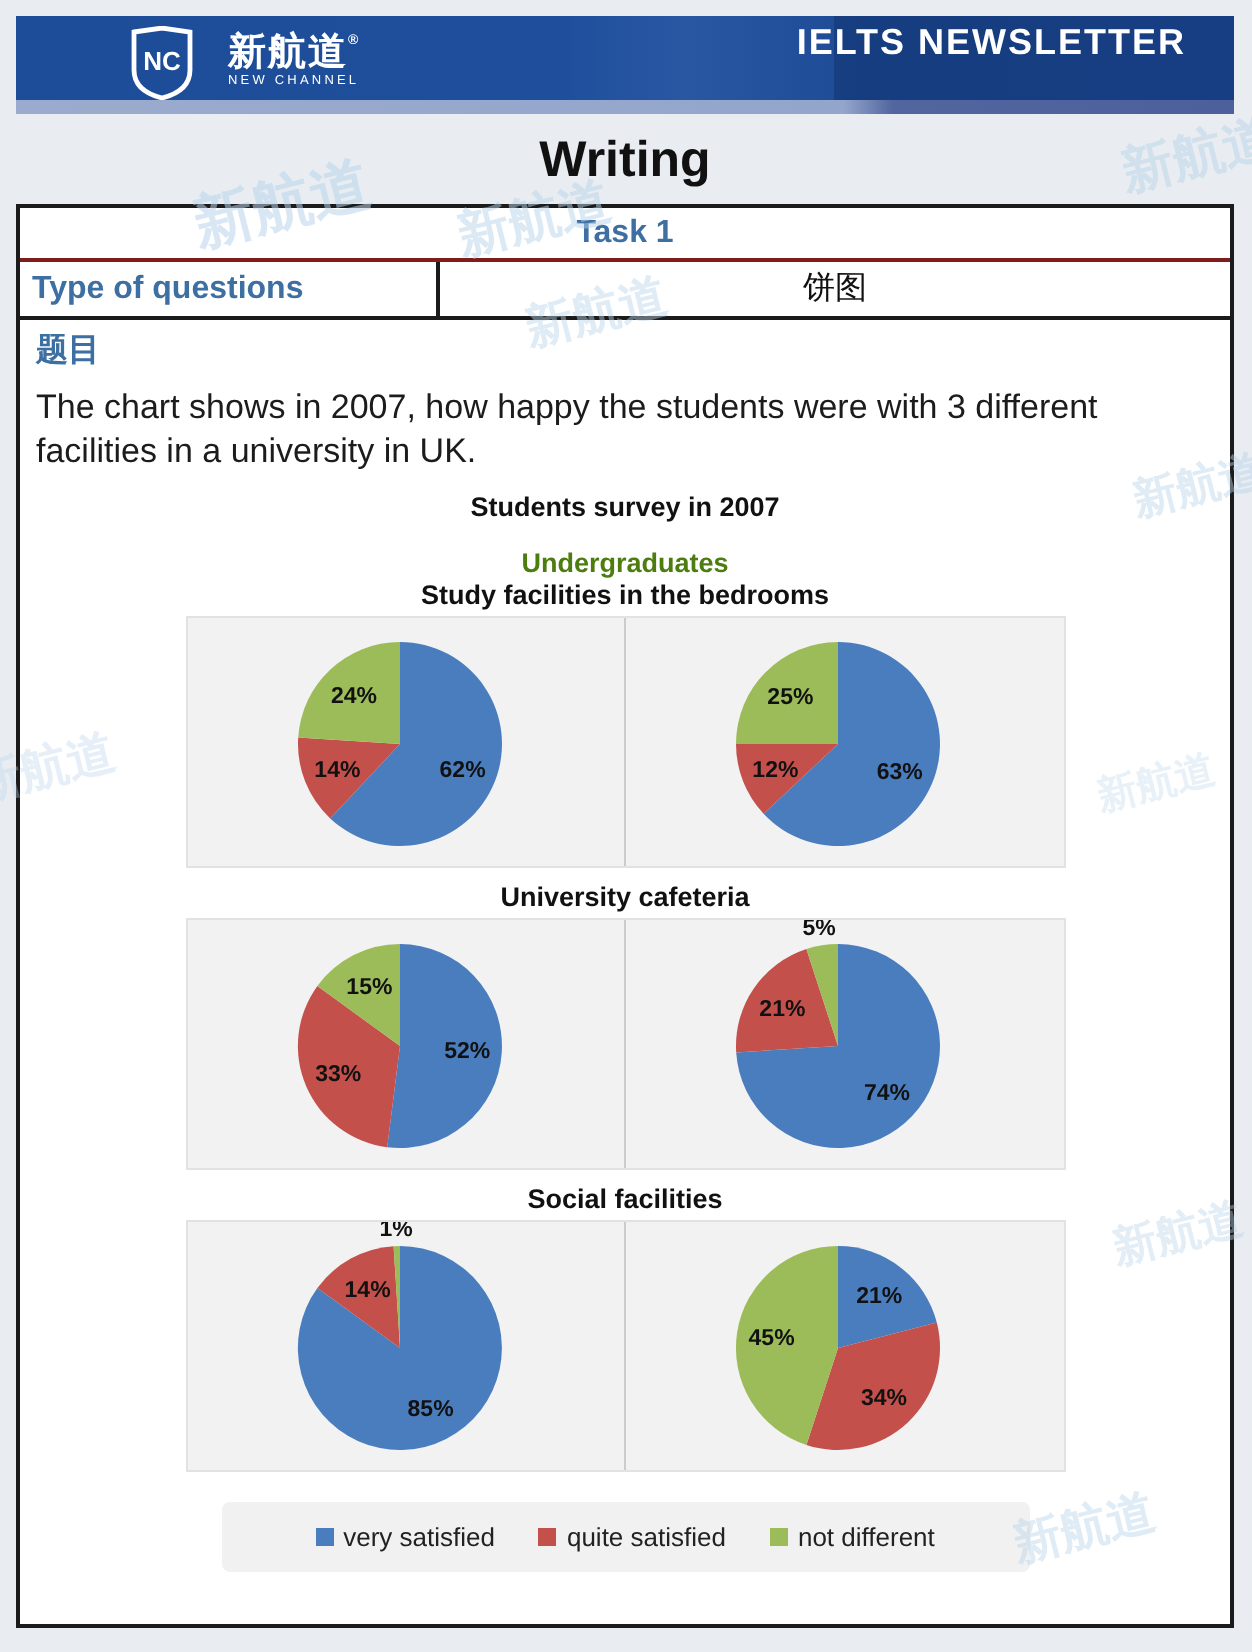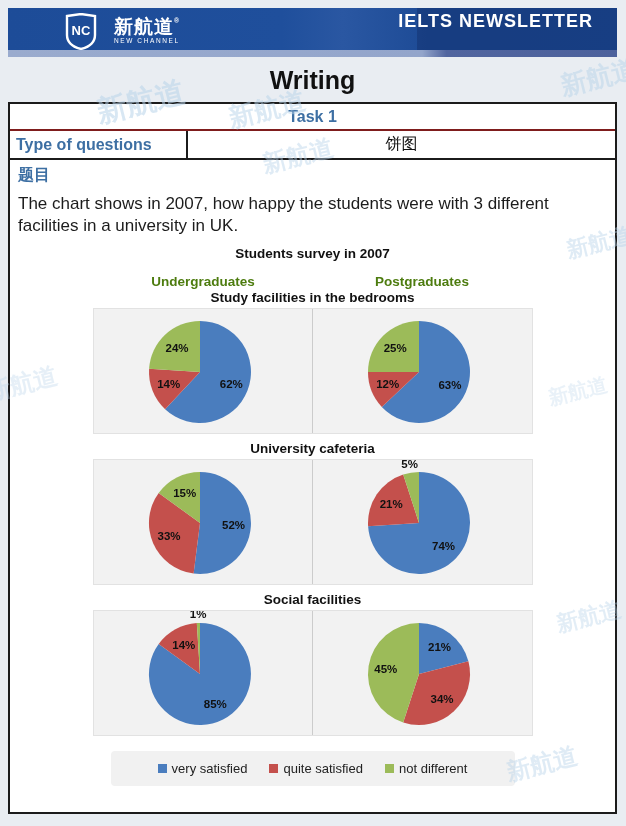--- a/index.html
+++ b/index.html
@@ -42,21 +42,21 @@
 
   
   .main-box { border:2px solid #1b1b1b; background:#fff; height:712px; overflow:hidden; }
   .row-task {
     height:27px; border-bottom:2px solid #7f1d1d;
     display:flex; align-items:center; justify-content:center;
     color:#3d6fa3; font-weight:bold; font-size:16px;
   }
   .row-type { height:29px; border-bottom:2px solid #1b1b1b; display:flex; }
   .cell-type-label {
-    width:178px; border-right:2px solid #1b1b1b;
+    width:210px; border-right:2px solid #1b1b1b;
     display:flex; align-items:center; padding-left:6px;
     color:#3d6fa3; font-weight:bold; font-size:16px;
   }
   .cell-type-value { flex:1; display:flex; align-items:center; justify-content:center; font-size:16px; color:#111; }
   .topic { padding:5px 8px 0; }
   .topic-label { color:#3d6fa3; font-weight:bold; font-size:16px; margin-bottom:7px; }
   .question { font-size:17px; color:#1c1c1c; line-height:1.32; width:565px; margin-bottom:6px; }
 
   
   .chart { text-align:center; }
@@ -130,21 +130,20 @@
     <div class="topic">
       <div class="topic-label">题目</div>
       <p class="question">The chart shows in 2007, how happy the students were with 3 different facilities in a university in UK.</p>
     </div>
 
     <div class="chart">
       <div class="chart-title">Students survey in 2007</div>
 
       <div class="col-headers">
         <div>Undergraduates</div>
-        <div>Postgraduates</div>
       </div>
 
       <div class="section-title first">Study facilities in the bedrooms</div>
       <div class="panel-pair">
           <div class="panel"><svg width="219" height="124">
               <path d="M106,63 L106.0,12.0 A51,51 0 1 1 71.1,100.2 Z" fill="#4A7DBE"></path>
               <text x="137.3" y="79.4" text-anchor="middle" font-size="11.5" font-weight="bold" fill="#111" font-family="Liberation Sans, sans-serif">62%</text>
               <path d="M106,63 L71.1,100.2 A51,51 0 0 1 55.1,59.8 Z" fill="#C4504C"></path>
               <text x="74.7" y="79.4" text-anchor="middle" font-size="11.5" font-weight="bold" fill="#111" font-family="Liberation Sans, sans-serif">14%</text>
               <path d="M106,63 L55.1,59.8 A51,51 0 0 1 106.0,12.0 Z" fill="#9CBB59"></path>

